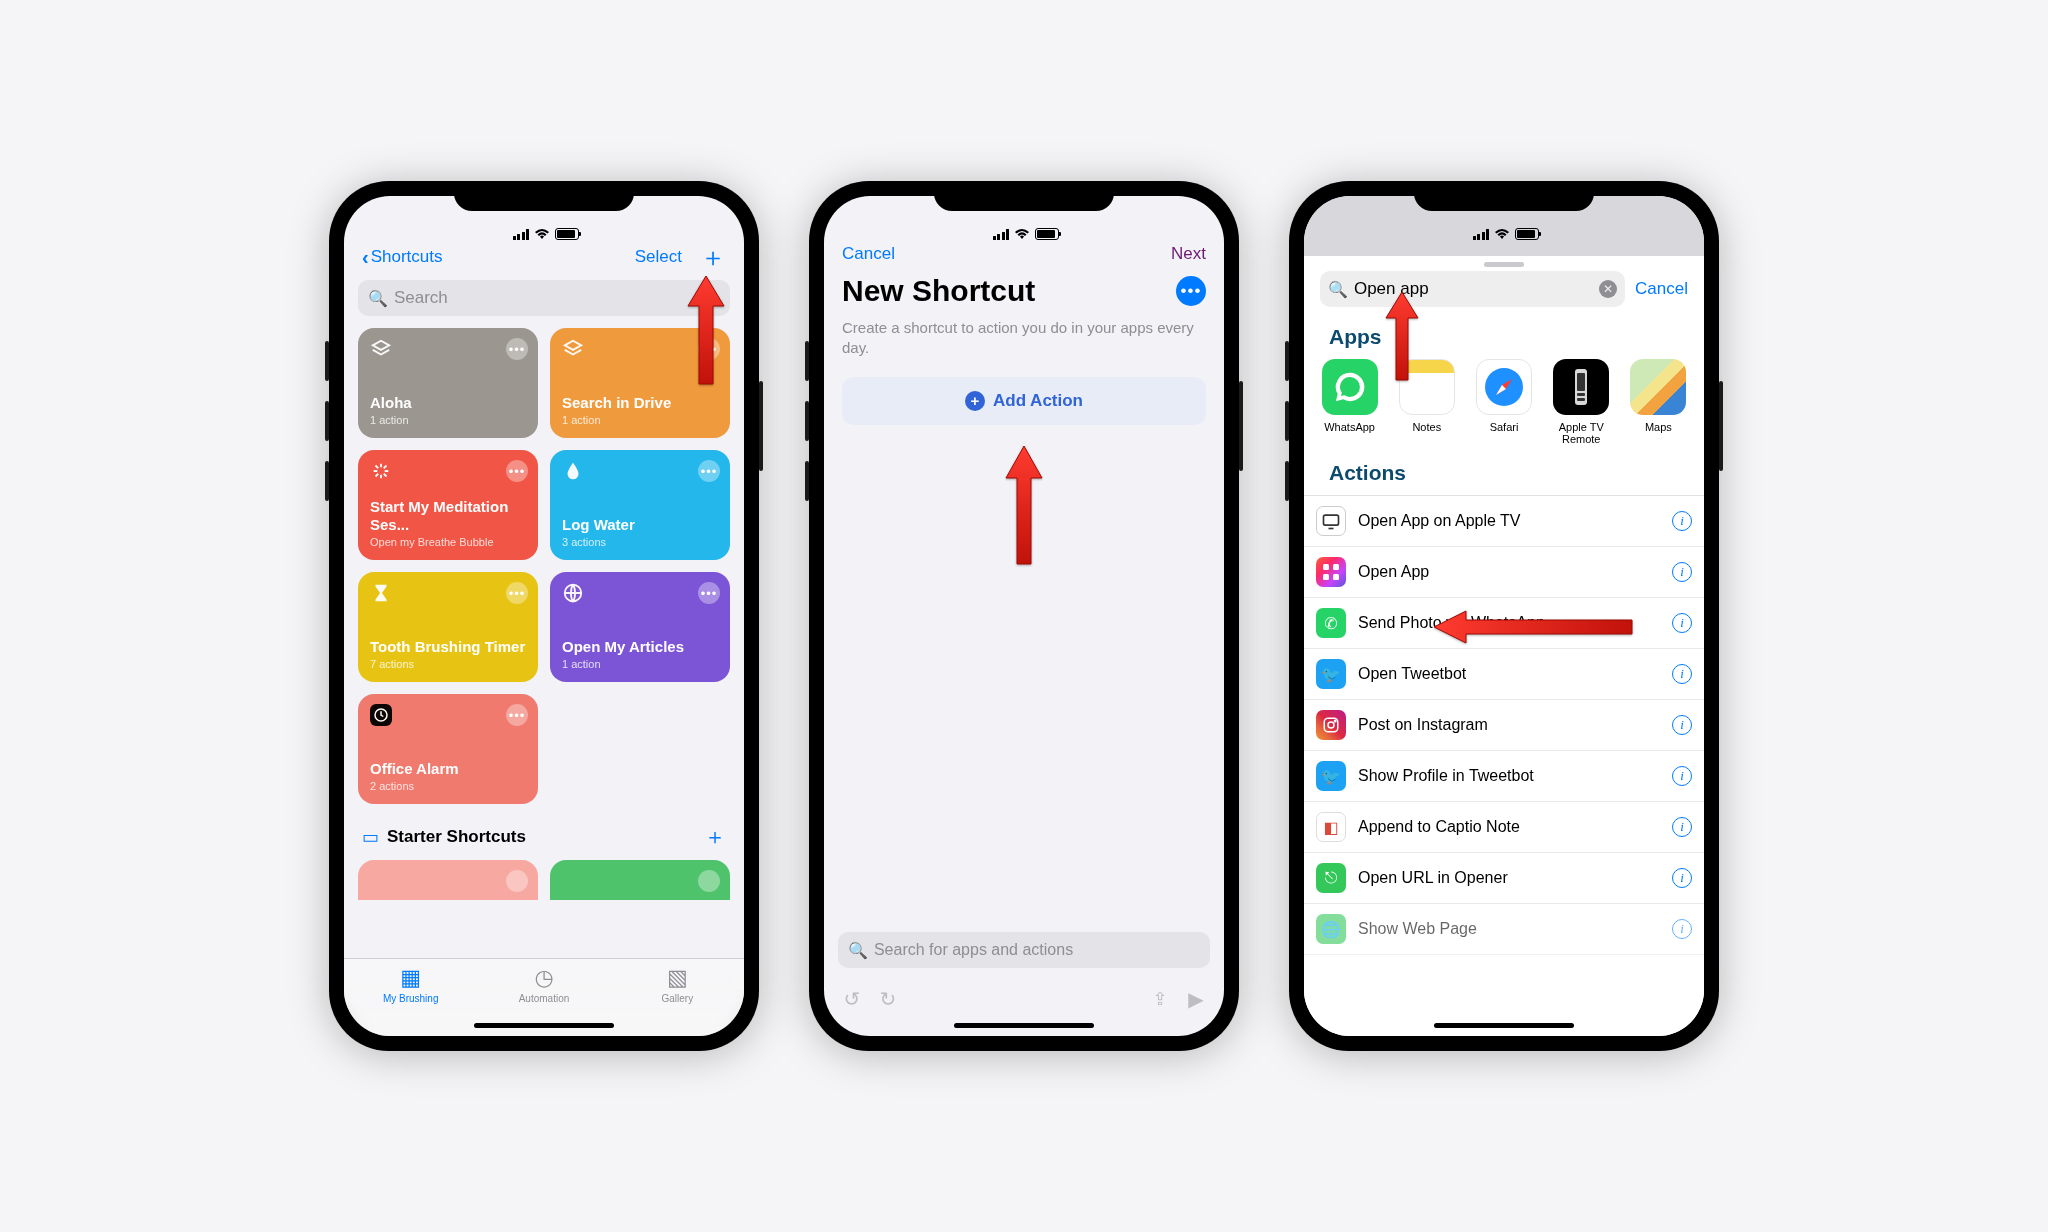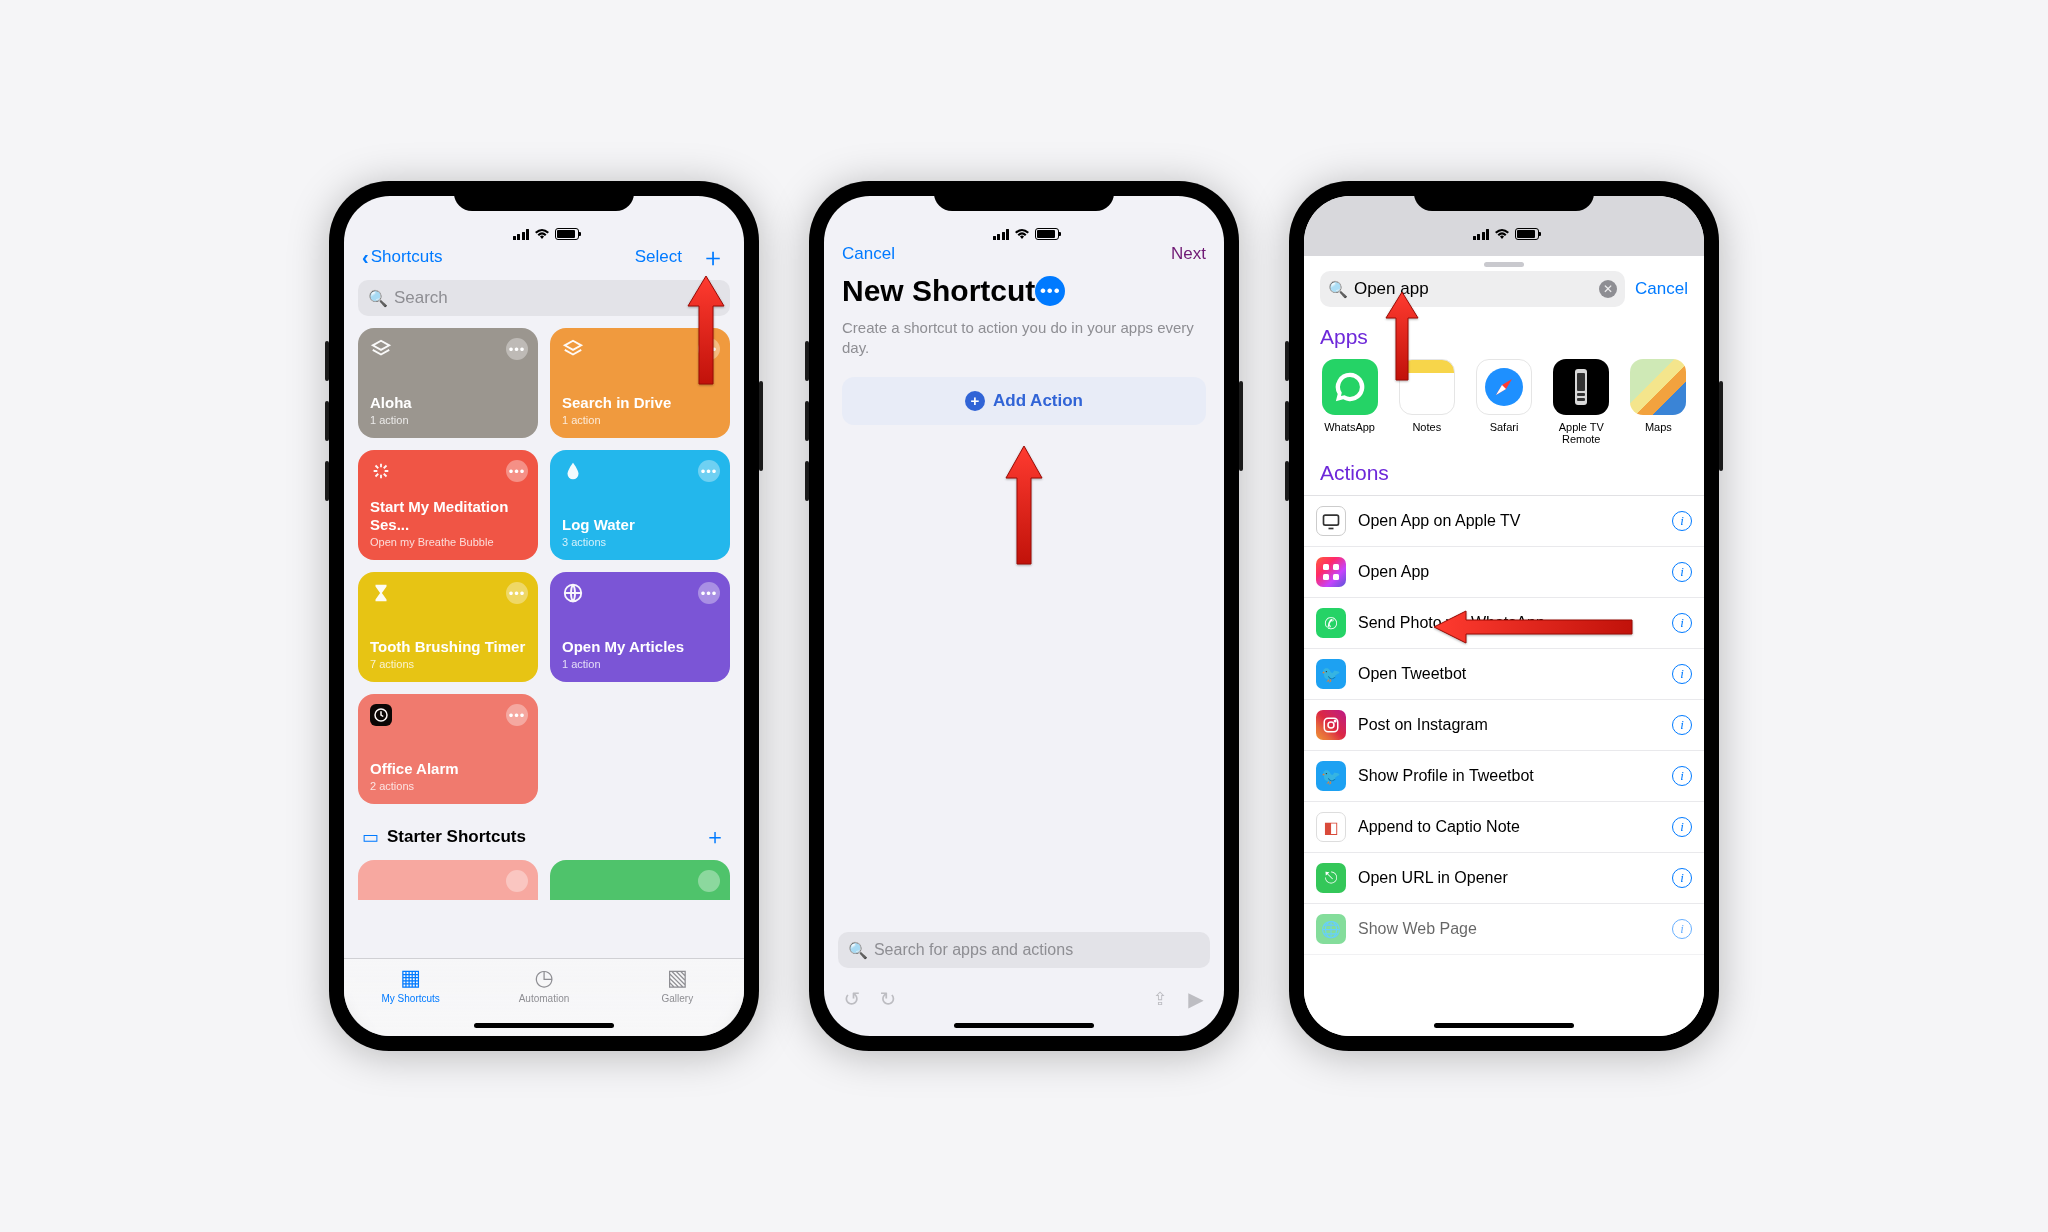--- a/index.html
+++ b/index.html
@@ -201,21 +201,21 @@
 
   
   .s2 { background:#f2f2f7; }
   .navbar-simple {
     display:flex; justify-content:space-between; align-items:center;
     padding:4px 18px 10px; font-size:17px;
   }
   .nav-cancel { color:#007aff; }
   .nav-next { color:#701a75; }
   .title2 {
-    display:flex; align-items:center;
+    display:flex; justify-content:space-between; align-items:center;
     padding:0 18px 10px;
   }
   .title2 h1 { font-size:30px; font-weight:700; color:#000;}
   .blue-dot {
     width:30px; height:30px; border-radius:50%;
     background:#007aff; color:#fff;
     display:flex; align-items:center; justify-content:center;
     font-size:17px; letter-spacing:1px;
   }
   .subtext {
@@ -271,21 +271,21 @@
     gap:6px; font-size:17px;
   }
   .searchfield .txt { flex:1; color:#000;}
   .searchfield .clear {
     width:18px; height:18px; border-radius:50%;
     background:#8e8e93; color:#eeeeef; font-size:12px;
     display:flex; align-items:center; justify-content:center;
   }
   .cancel3 { color:#007aff; font-size:17px; }
   .section-header {
-    font-size:21px; font-weight:400; padding:8px 16px 10px; color:#6d28d9;
+    font-size:21px; font-weight:700; padding:8px 16px 10px; color:#0c4a6e;margin-left:9px;
   }
   .apps-row {
     display:flex; gap:18px; padding:0 16px 8px;
     justify-content:space-between;
   }
   .app {
     width:62px; display:flex; flex-direction:column; align-items:center;
     gap:6px; font-size:11px; color:#000; text-align:center;
   }
   .app .aicon {
@@ -455,21 +455,21 @@
           <span class="dots"></span>
         </div>
       <div class="starter-tile c-green">
           <span class="dots"></span>
         </div>
     </div>
 
     <div class="tabbar">
       <div class="tab active">
         <span class="ticon">▦</span>
-        <span>My Shortcuts</span>
+        <span>My Brushing</span>
       </div>
       <div class="tab">
         <span class="ticon">◷</span>
         <span>Automation</span>
       </div>
       <div class="tab">
         <span class="ticon">▧</span>
         <span>Gallery</span>
       </div>
     </div>

